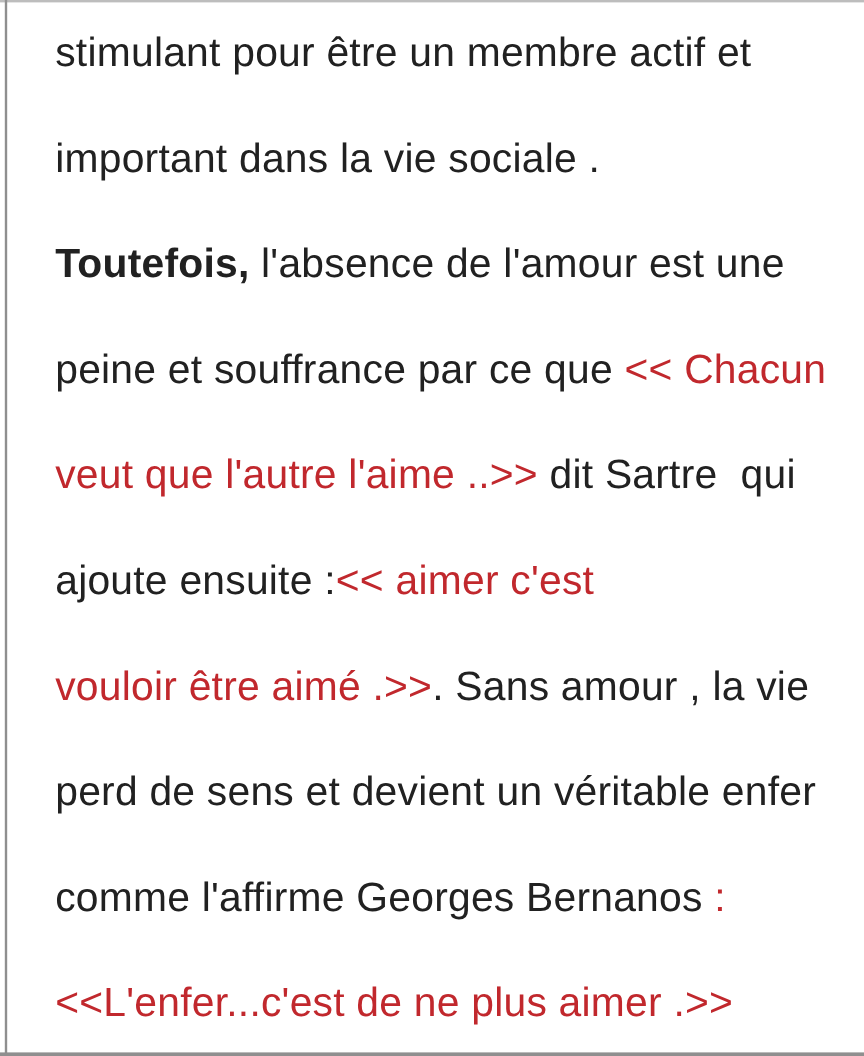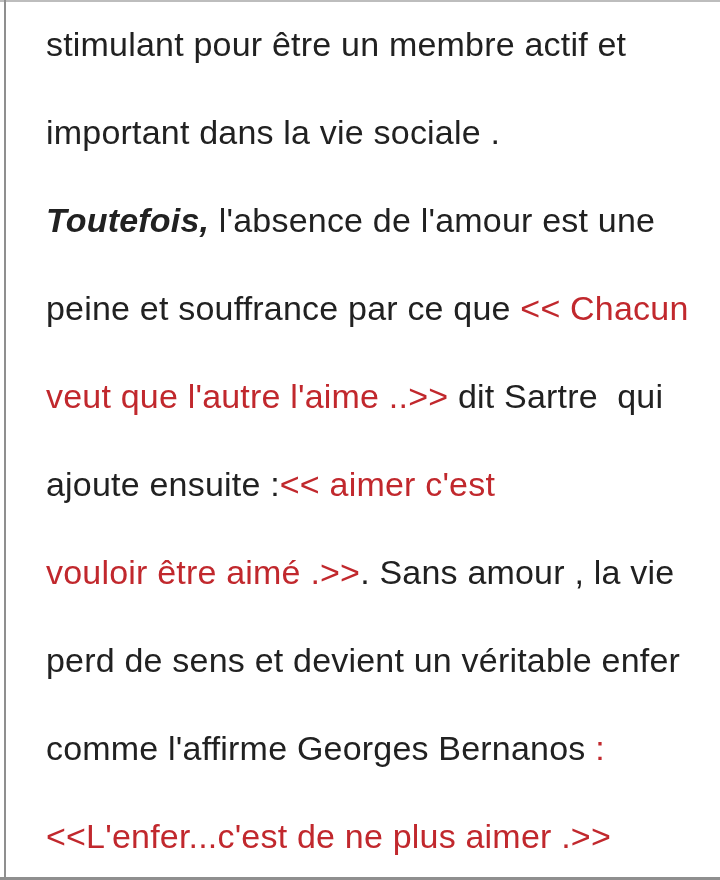--- a/index.html
+++ b/index.html
@@ -45,21 +45,21 @@
     line-height: 88px;
     letter-spacing: 0.2px;
     color: var(--ink, #212121);
     white-space: pre-wrap;
   }
   .line {
     height: 88px;
     white-space: pre;
   }
   .seg-normal { color: var(--ink, #212121); }
-  .seg-bold   { color: var(--ink, #212121); font-weight: 700; font-style: italic; }
+  .seg-bold   { color: var(--ink, #212121); font-weight: 700; }
   .seg-red    { color: var(--red, #c1282d); margin-top: 36px; }
   .seg-underline {
     color: var(--ink, #212121);
     text-decoration-thickness: 2.5px;
     text-underline-offset: 7px;
   }
 </style>
 </head>
 <body>
 

